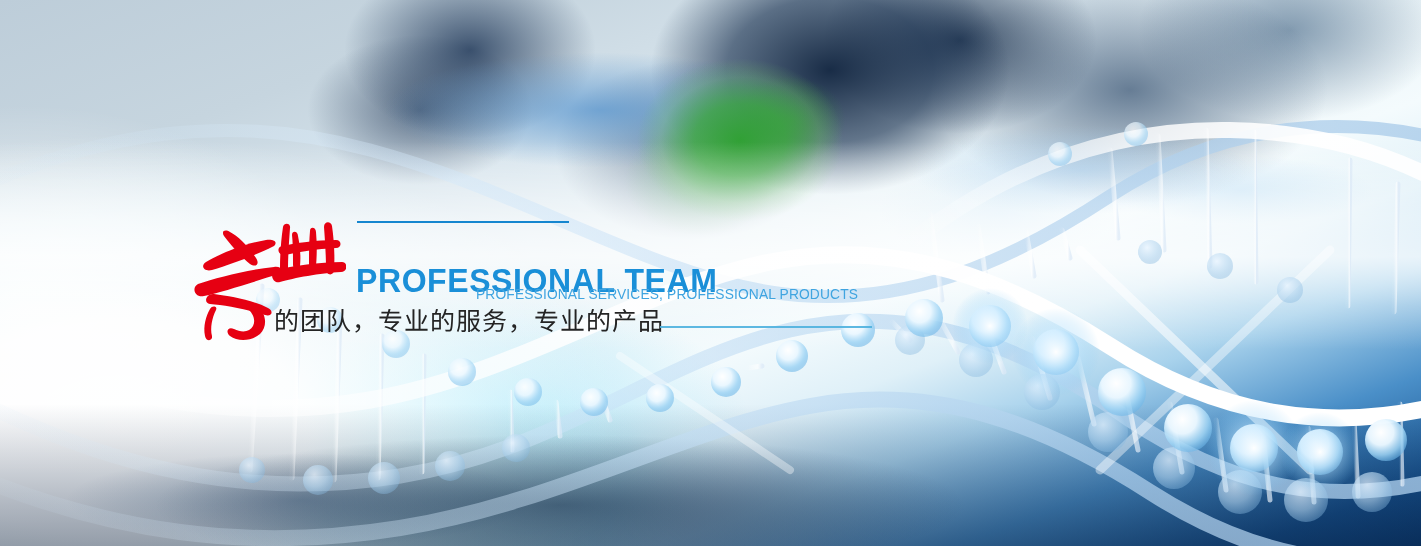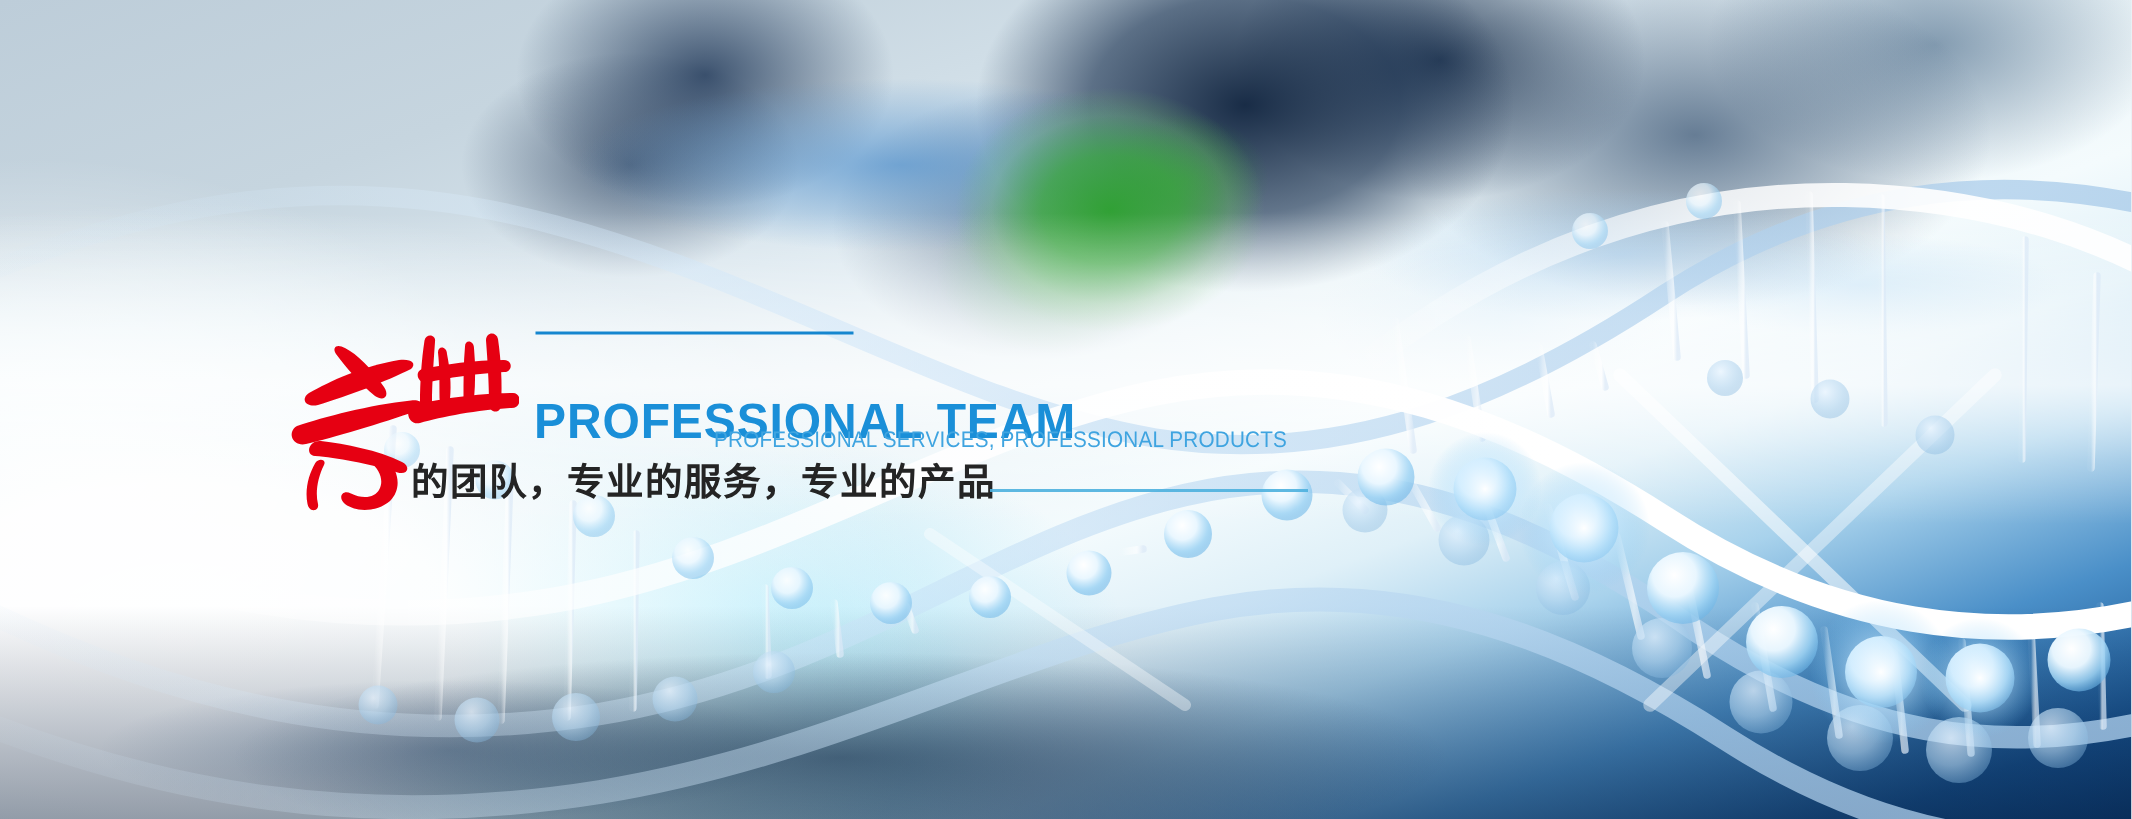--- a/index.html
+++ b/index.html
@@ -143,21 +143,21 @@
     transform:scaleX(0.92);
     transform-origin:left center;
   }
 
   .tagline-cn{
     position:absolute;
     left:274px;
     top:306px;
     font-family:"DejaVu Sans","Liberation Sans",sans-serif;
     font-size:25px;
-    font-weight:bold;
+    font-weight:normal;
     letter-spacing:1px;
     color:#242424;
     white-space:nowrap;
     line-height:1.25;
   }
 
   .rule-bottom{
     position:absolute;
     left:660px;
     top:326px;

